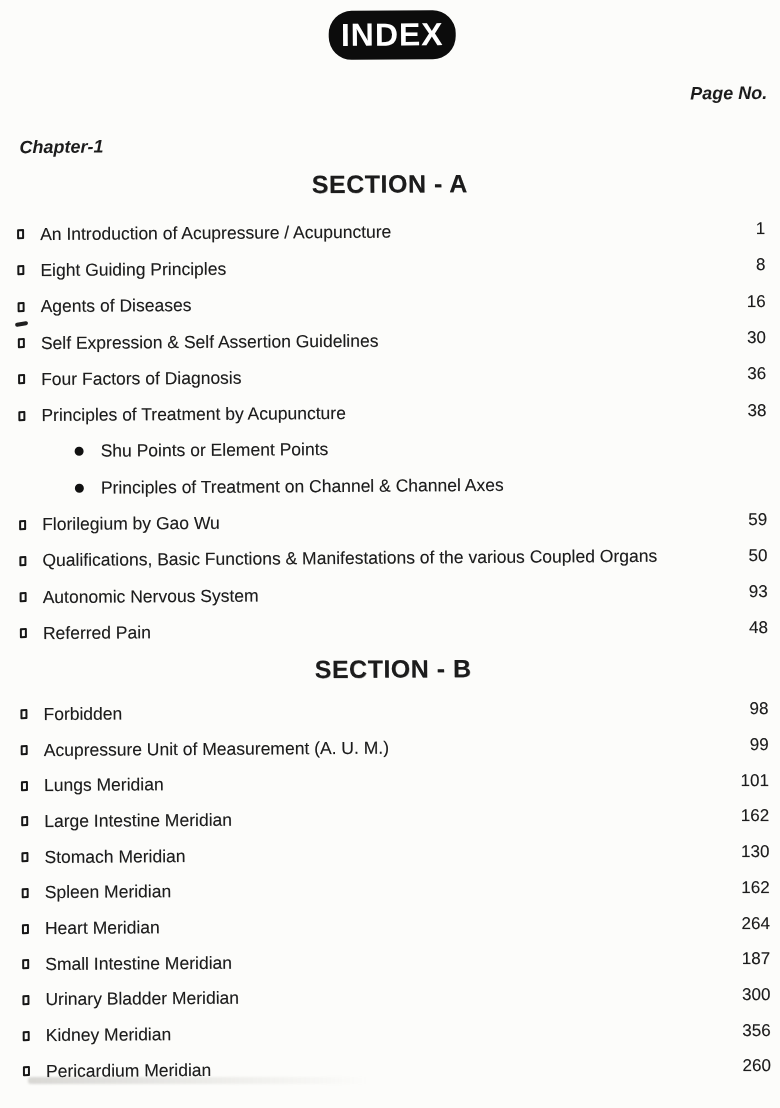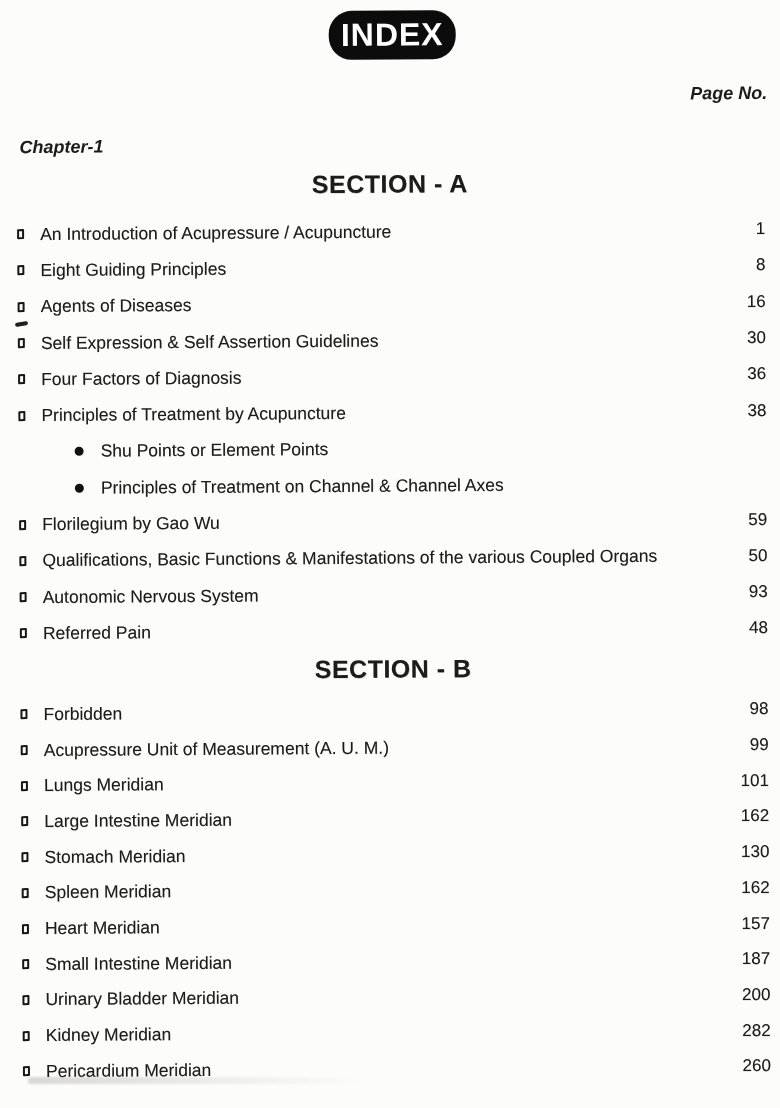--- a/index.html
+++ b/index.html
@@ -229,39 +229,39 @@
 
   <li class="row">
     <span class="bullet square-b"></span>
     <span class="label">Spleen Meridian</span>
     <span class="pageno">162</span>
   </li>
 
   <li class="row">
     <span class="bullet square-b"></span>
     <span class="label">Heart Meridian</span>
-    <span class="pageno">157</span>
+    <span class="pageno">264</span>
   </li>
 
   <li class="row">
     <span class="bullet square-b"></span>
     <span class="label">Small Intestine Meridian</span>
     <span class="pageno">187</span>
   </li>
 
   <li class="row">
     <span class="bullet square-b"></span>
     <span class="label">Urinary Bladder Meridian</span>
-    <span class="pageno">200</span>
+    <span class="pageno">300</span>
   </li>
 
   <li class="row">
     <span class="bullet square-b"></span>
     <span class="label">Kidney Meridian</span>
-    <span class="pageno">282</span>
+    <span class="pageno">356</span>
   </li>
 
   <li class="row">
     <span class="bullet square-b"></span>
     <span class="label">Pericardium Meridian</span>
     <span class="pageno">260</span>
   </li>
 </ul>
   </div>
 </div>

